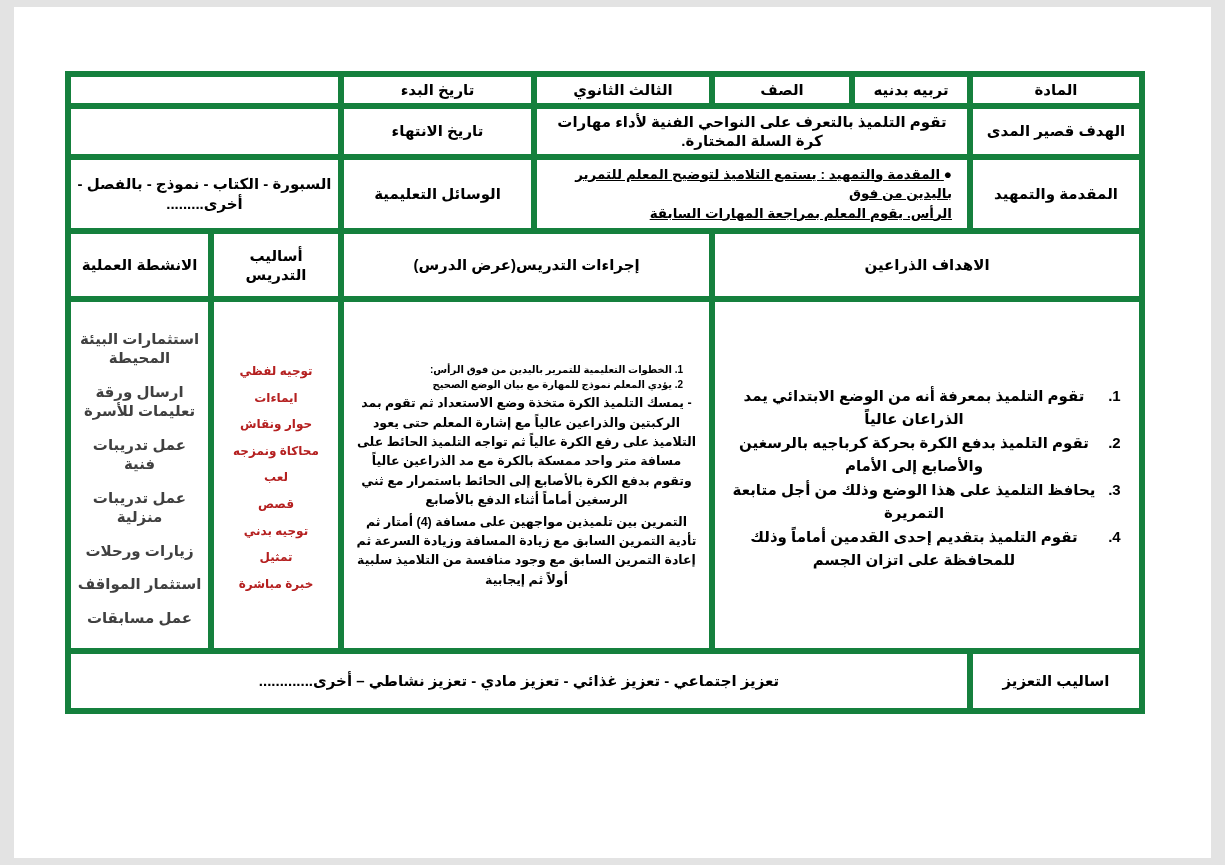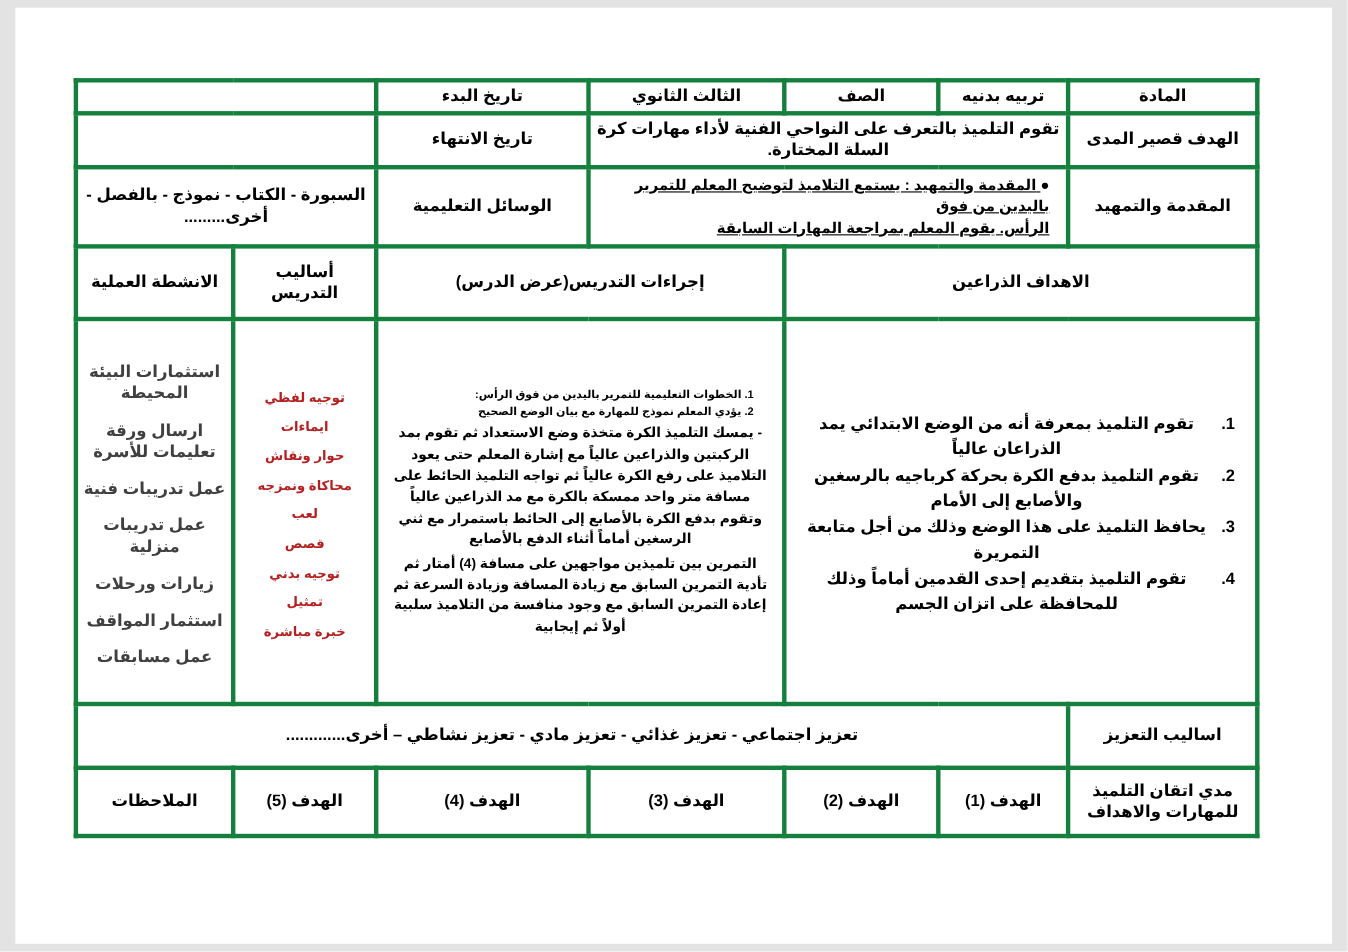--- a/index.html
+++ b/index.html
@@ -26,21 +26,21 @@
   #plan-table {
     position: absolute;
     right: 66px;
     top: 64px;
     width: 1074px;
     border-collapse: collapse;
     table-layout: fixed;
     direction: rtl;
   }
   #plan-table td {
-    border: 4px solid #15803d;
+    border: 6px solid #15803d;
     padding: 3px 5px;
     vertical-align: middle;
     text-align: center;
     color: #000000;
     font-size: 15px;
     line-height: 1.3;
     background: #ffffff;
   }
   
   td.lbl {
@@ -264,26 +264,17 @@
             <li>عمل مسابقات</li>
           </ul>
         </td>
       </tr>
 
       <tr>
         <td class="lbl" colspan="1">اساليب التعزيز</td>
         <td class="reinf-val" colspan="6">تعزيز اجتماعي - تعزيز غذائي - تعزيز مادي - تعزيز نشاطي – أخرى.............</td>
       </tr>
 
-      <tr>
-        <td class="lbl-small" colspan="1">مدي اتقان التلميذ للمهارات والاهداف</td>
-        <td class="goalhead" colspan="1">الهدف (1)</td>
-        <td class="goalhead" colspan="1">الهدف (2)</td>
-        <td class="goalhead" colspan="1">الهدف (3)</td>
-        <td class="goalhead" colspan="1">الهدف (4)</td>
-        <td class="goalhead" colspan="1">الهدف (5)</td>
-        <td class="goalhead" colspan="1">الملاحظات</td>
-      </tr>
 
 
     </tbody>
   </table>
 </div>
 
 </body></html>

